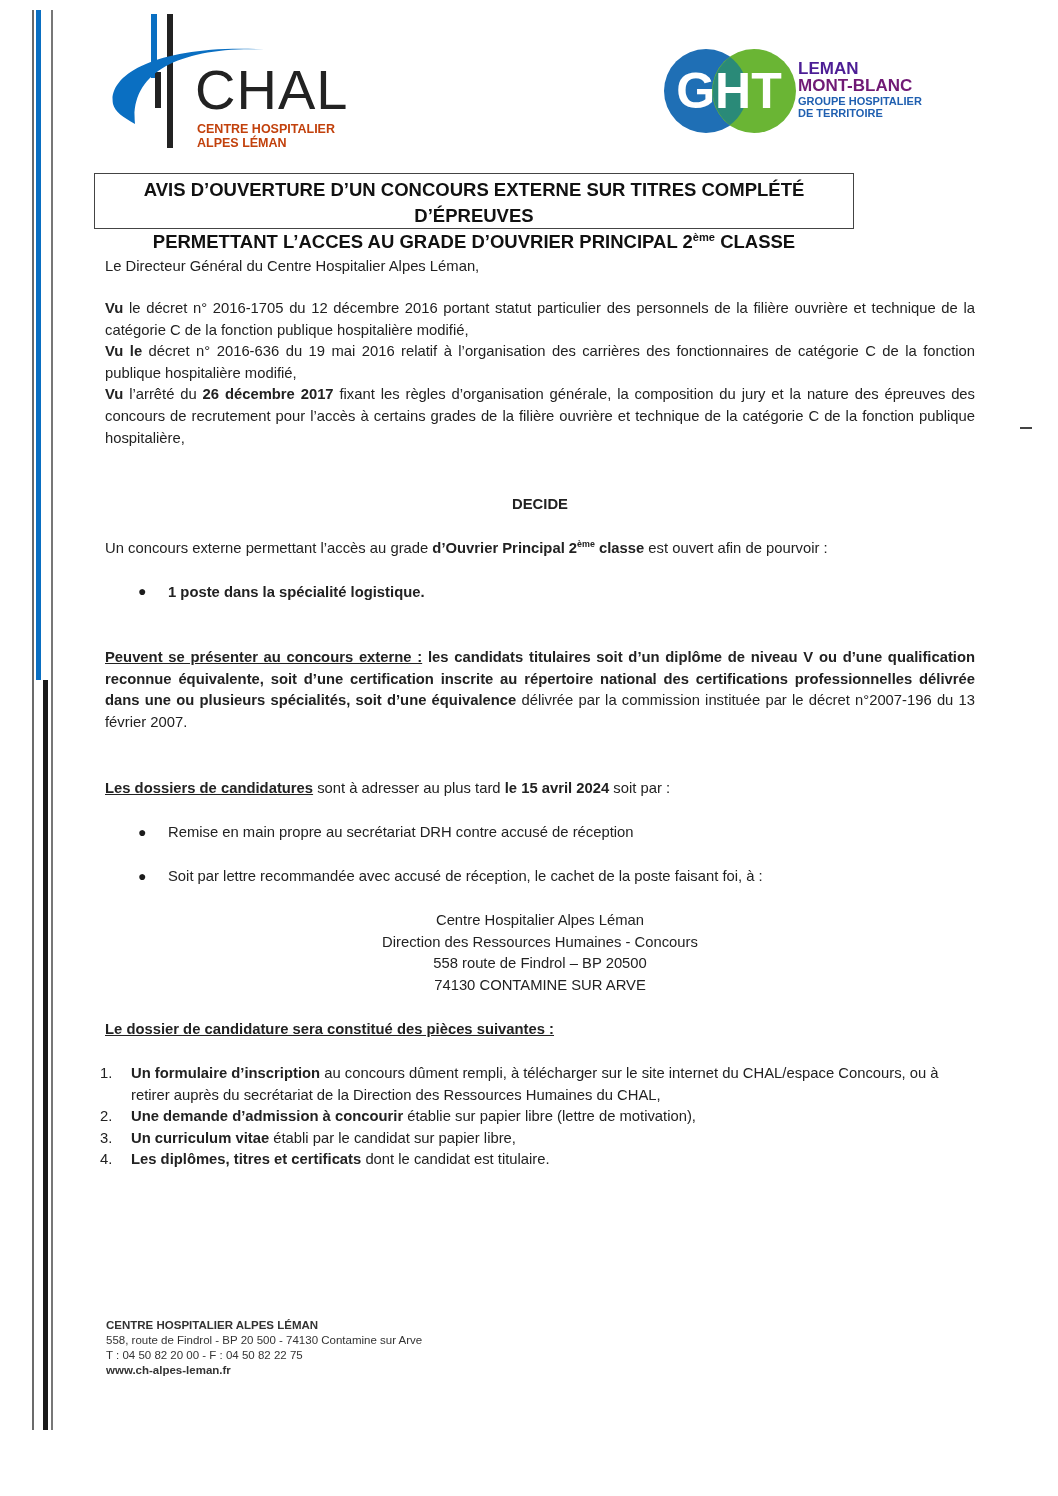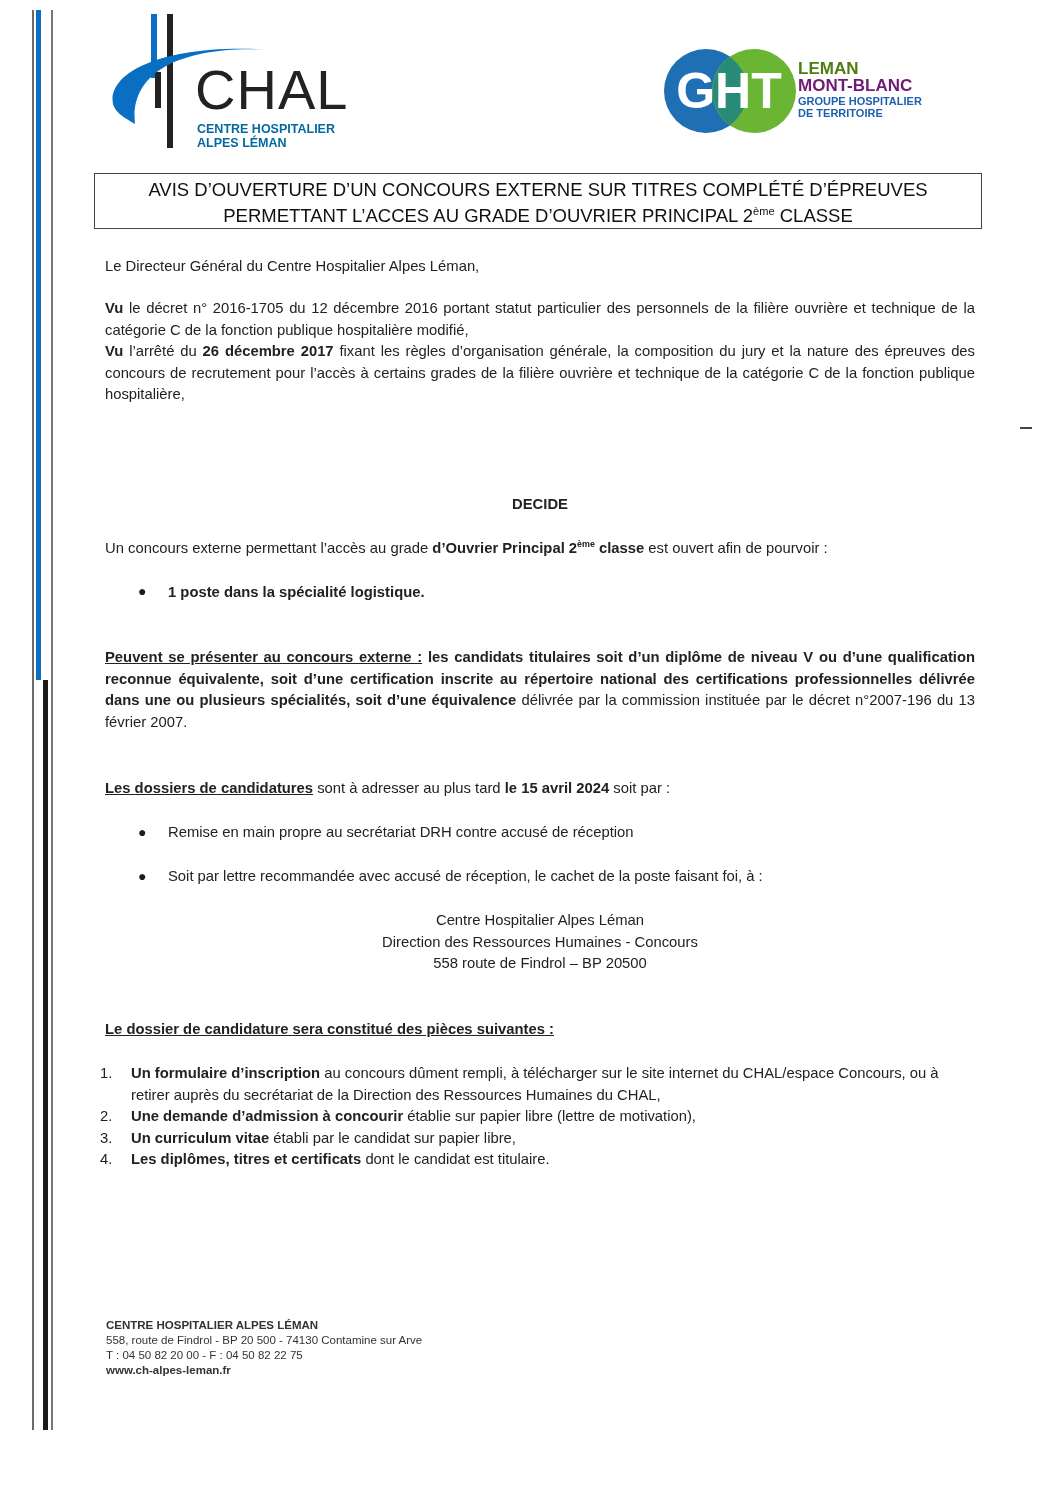--- a/index.html
+++ b/index.html
@@ -9,32 +9,32 @@
 
   
   .bar-gray1 { left:32px; top:10px; width:2px; height:1420px; background:#6b6b6b; }
   .bar-blue  { left:36px; top:10px; width:5px; height:670px; background:#0a6fc2; }
   .bar-black { left:43px; top:680px; width:5px; height:750px; background:#1a1a1a; }
   .bar-gray2 { left:51px; top:10px; width:2px; height:1420px; background:#777; }
 
   
   .chal-logo { left:105px; top:12px; width:250px; height:140px; }
   .chal-word { left:195px; top:62px; font-size:56px; letter-spacing:1px; color:#222; font-weight:normal; line-height:1; }
-  .chal-sub  { left:197px; top:122px; font-size:12.5px; font-weight:bold; color:#0369a1; line-height:14px; }
+  .chal-sub  { left:197px; top:122px; font-size:12.5px; font-weight:bold; color:#c2410c; line-height:14px; }
 
   
   .ght-logo { left:662px; top:48px; width:135px; height:86px; }
-  .ght-l1 { left:798px; top:60px; font-size:17px; font-weight:bold; color:#4d7c0f; line-height:17px; }
+  .ght-l1 { left:798px; top:60px; font-size:17px; font-weight:bold; color:#4c1d95; line-height:17px; }
   .ght-l2 { left:798px; top:77px; font-size:17px; font-weight:bold; color:#701a75; line-height:17px; }
   .ght-l3 { left:798px; top:95px; font-size:11px; font-weight:bold; color:#1f5fb0; line-height:12px; }
   .ght-l4 { left:798px; top:107px; font-size:11px; font-weight:bold; color:#1f5fb0; line-height:12px; }
 
   
-  .title-box { left:94px; top:173px; width:888px; height:56px; border:1.5px solid #444; box-sizing:border-box;
-               text-align:center; font-size:18.5px; font-weight:normal; color:#111; line-height:26px; padding-top:3px; }
+  .title-box { left:94px; top:173px; width:760px; height:56px; border:1.5px solid #444; box-sizing:border-box;
+               text-align:center; font-size:18.5px; font-weight:bold; color:#111; line-height:26px; padding-top:3px; }
   sup { font-size:60%; line-height:0; }
 
   .txt { font-size:14.8px; line-height:21.6px; color:#222; }
   .just { text-align:justify; }
   b { font-weight:bold; }
   .u { text-decoration:underline; }
 
   .bullet { position:absolute; font-size:14px; }
   .center { text-align:center; }
   .footer { font-size:11.5px; line-height:15px; color:#333; }
@@ -78,20 +78,21 @@
 
 <div class="abs title-box">
   <div>AVIS D’OUVERTURE D’UN CONCOURS EXTERNE SUR TITRES COMPLÉTÉ D’ÉPREUVES</div>
   <div><span>PERMETTANT L’ACCES AU GRADE D’OUVRIER PRINCIPAL 2</span><sup>ème</sup><span> CLASSE</span></div>
 </div>
 
 <div class="abs txt" style="left:105px; top:256px;">Le Directeur Général du Centre Hospitalier Alpes Léman,</div>
 
 <div class="abs txt just" style="left:105px; top:298px; width:870px;">
   <div><b>Vu</b><span> le décret n° 2016-1705 du 12 décembre 2016 portant statut particulier des personnels de la filière ouvrière et technique de la catégorie C de la fonction publique hospitalière modifié,</span></div>
+  <div><b>Vu le</b><span> décret n° 2016-636 du 19 mai 2016 relatif à l’organisation des carrières des fonctionnaires de catégorie C de la fonction publique hospitalière modifié,</span></div>
   <div><b>Vu</b><span> l’arrêté du </span><b>26 décembre 2017</b><span> fixant les règles d’organisation générale, la composition du jury et la nature des épreuves des concours de recrutement pour l’accès à certains grades de la filière ouvrière et technique de la catégorie C de la fonction publique hospitalière,</span></div>
 </div>
 
 <div class="abs txt center" style="left:0; top:494px; width:1080px; font-weight:bold;">DECIDE</div>
 
 <div class="abs txt" style="left:105px; top:538px;"><span>Un concours externe permettant l’accès au grade </span><b>d’Ouvrier Principal 2</b><sup style="font-weight:bold;">ème</sup><b> classe</b><span> est ouvert afin de pourvoir :</span></div>
 
 <div class="bullet" style="left:138px; top:583px;">●</div>
 <div class="abs txt" style="left:168px; top:582px; font-weight:bold;">1 poste dans la spécialité logistique.</div>
 
@@ -101,20 +102,21 @@
 
 <div class="bullet" style="left:138px; top:824px;">●</div>
 <div class="abs txt" style="left:168px; top:822px;">Remise en main propre au secrétariat DRH contre accusé de réception</div>
 <div class="bullet" style="left:138px; top:868px;">●</div>
 <div class="abs txt" style="left:168px; top:866px;">Soit par lettre recommandée avec accusé de réception, le cachet de la poste faisant foi, à :</div>
 
 <div class="abs txt center" style="left:340px; top:910px; width:400px;">
   <div>Centre Hospitalier Alpes Léman</div>
   <div>Direction des Ressources Humaines - Concours</div>
   <div>558 route de Findrol – BP 20500</div>
+  <div>74130 CONTAMINE SUR ARVE</div>
 </div>
 
 <div class="abs txt" style="left:105px; top:1019px; font-weight:bold;"><span class="u">Le dossier de candidature sera constitué des pièces suivantes :</span></div>
 
 <div class="abs txt" style="left:100px; top:1063px; width:880px;">
   <div style="display:flex;">
     <span style="width:31px; flex:none;">1.</span>
     <span><b>Un formulaire d’inscription</b><span> au concours dûment rempli, à télécharger sur le site internet du CHAL/espace Concours, ou à retirer auprès du secrétariat de la Direction des Ressources Humaines du CHAL,</span></span>
   </div>
   <div style="display:flex;">

